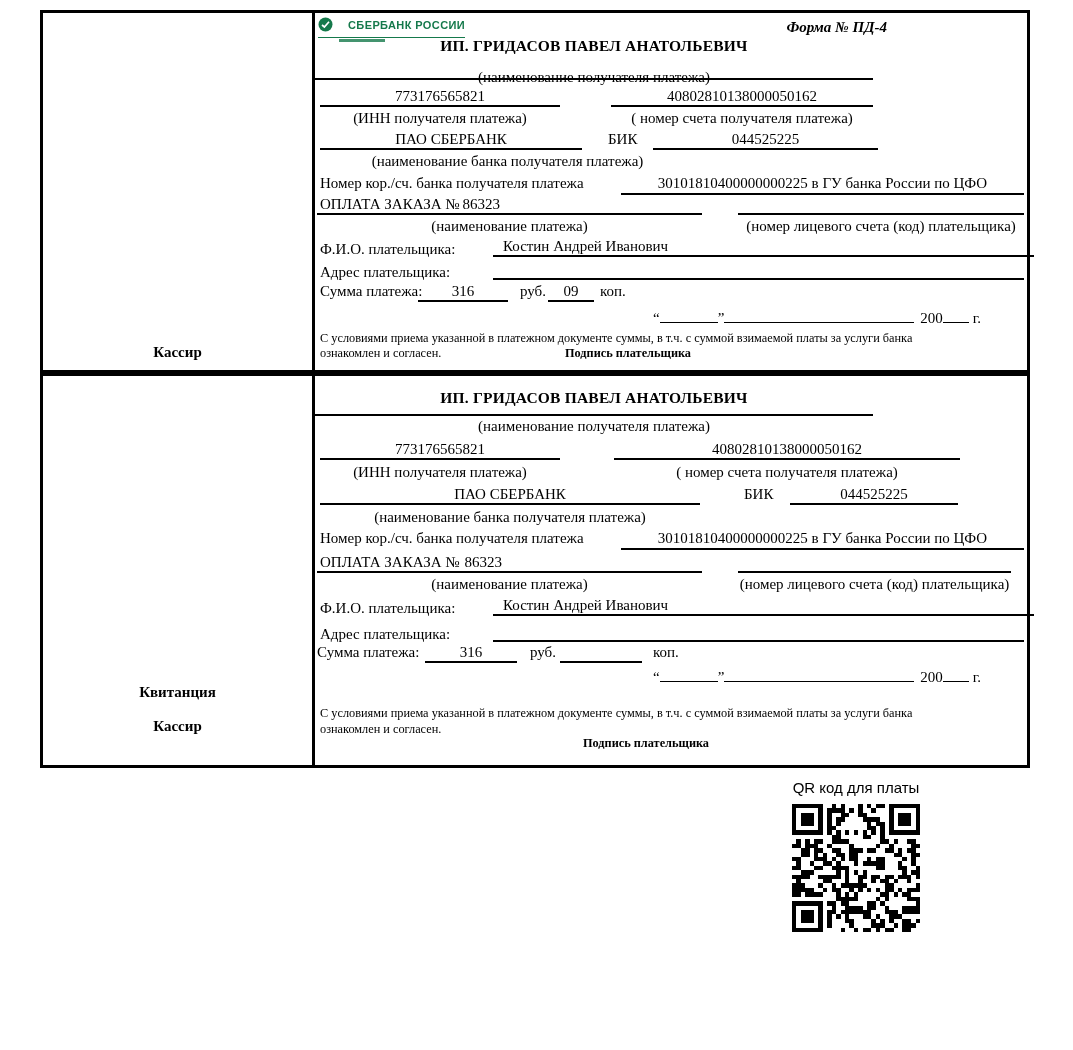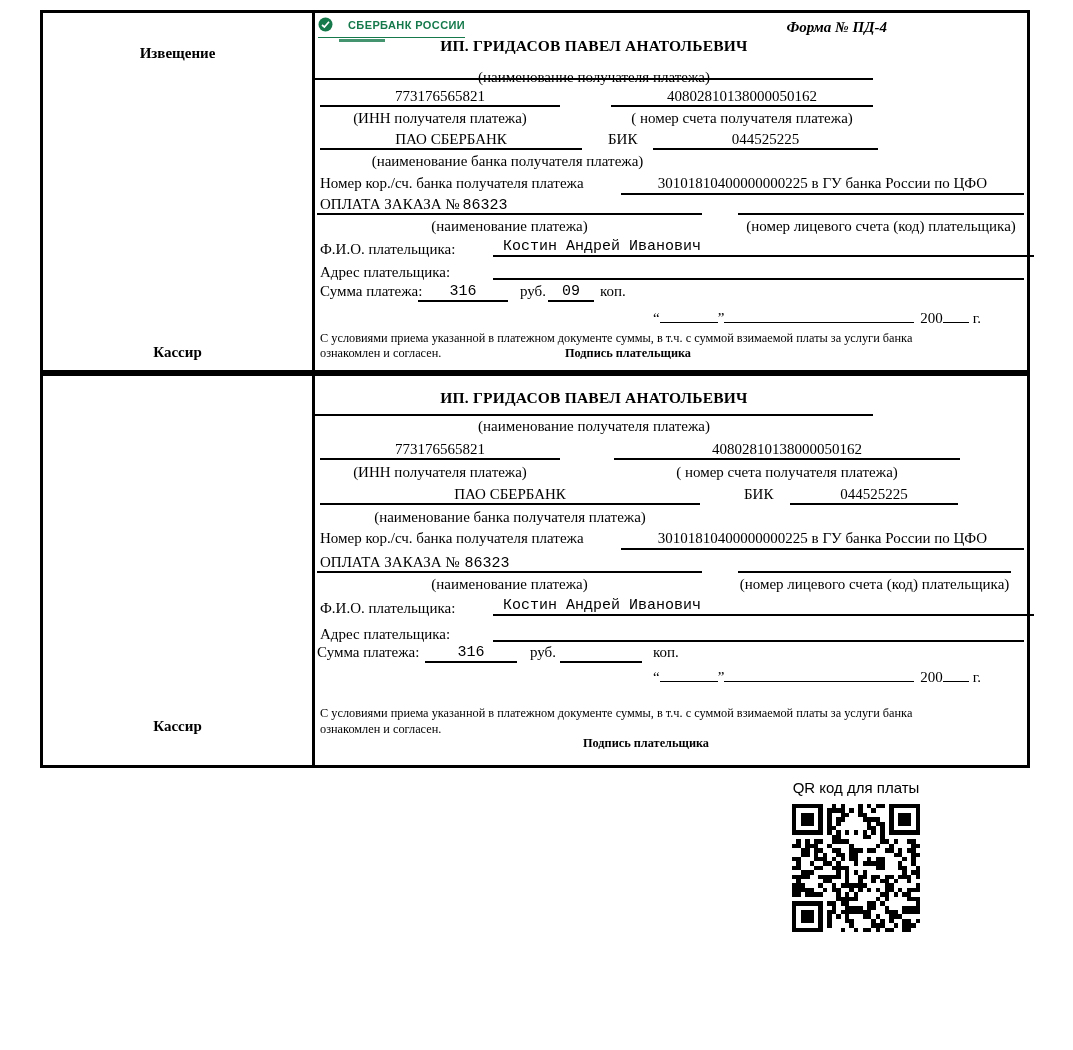--- a/index.html
+++ b/index.html
@@ -10,41 +10,40 @@
   html,body{margin:0;padding:0;background:#fff}
   .sheet{position:relative;width:1073px;height:1050px;background:#fff;color:#000;overflow:hidden}
   .sec{position:absolute;left:40px;width:990px;border:3px solid #000;box-sizing:border-box;background:#fff}
   .cl{position:absolute;left:0;top:0;width:269px;height:100%}
   .dv{position:absolute;left:269px;top:0;width:3px;height:100%;background:#000}
   .cr{position:absolute;left:272px;top:0;width:712px;height:100%}
   .r{position:absolute;font-family:var(--serif);font-size:15px;line-height:17px;white-space:nowrap;color:#000}
   .bb{border-bottom:2px solid #000}
   .cap{font-size:15px;line-height:13px;text-align:center;white-space:nowrap}
   .ctr{text-align:center}
-  .sans{font-family:Liberation Mono, monospace}
+  .sans{font-family:Liberation Serif, serif}
   .b{font-weight:bold}
   .ttl{font-weight:bold;font-size:15.5px;letter-spacing:.2px}
   .side{position:absolute;width:100%;text-align:center;font-weight:bold;font-size:15px;font-family:var(--serif)}
   .us{display:inline-block;border-bottom:1px solid #000;height:13px;vertical-align:baseline}
   .terms{font-size:12.3px;line-height:15px;white-space:nowrap}
   .logo-lockup{display:inline-block;border-bottom:1px solid var(--green);padding-bottom:1px}
   .logo-text{font:bold 11px var(--sans);color:var(--green);letter-spacing:.4px;vertical-align:3px;margin-left:15px}
   .logo-bar{width:46px;height:3px;background:var(--green);opacity:.8;margin:1px 0 0 21px}
   .qrwrap{position:absolute;left:770px;top:779px;width:172px;text-align:center}
   .qrcap{font:15px var(--sans);color:#000}
   .qrbox{margin-top:8px}
 </style>
 </head>
 <body>
 
 <div class="sheet">
 
   <div class="sec" style="top:10px;height:363px">
     <div class="cl">
-      <div class="side sans" style="top:32px">Извещение</div>
       <div class="side" style="top:331px">Кассир</div>
     </div>
     <div class="dv"></div>
     <div class="cr">
 
       <div class="r" style="top:4px;left:3px">
         <span class="logo-lockup"><svg width="15" height="15" viewBox="0 0 15 15">
               <circle cx="7.5" cy="7.5" r="7" fill="#15794b"></circle>
               <path d="M4 8 L6.4 10 L11 4.8" stroke="#fff" stroke-width="1.7" fill="none"></path>
             </svg><span class="logo-text">СБЕРБАНК РОССИИ</span></span>
@@ -89,20 +88,21 @@
       </div>
 
       <div class="r terms" style="top:318px;left:5px">С условиями приема указанной в платежном документе суммы, в т.ч. с суммой взимаемой платы за услуги банка</div>
       <div class="r terms" style="top:333px;left:5px">ознакомлен и согласен.</div>
       <div class="r terms b" style="top:333px;left:250px">Подпись плательщика</div>
     </div>
   </div>
 
   <div class="sec" style="top:373px;height:395px">
     <div class="cl">
+      <div class="side" style="top:308px">Квитанция</div>
       <div class="side" style="top:342px">Кассир</div>
     </div>
     <div class="dv"></div>
     <div class="cr">
 
       <div class="r ttl ctr" style="top:14px;left:0;width:558px;height:24px;line-height:16px;border-bottom:2px solid #000">ИП. ГРИДАСОВ ПАВЕЛ АНАТОЛЬЕВИЧ</div>
       <div class="r cap" style="top:44px;left:0;width:558px">(наименование получателя платежа)</div>
 
       <div class="r ctr bb" style="top:65px;left:5px;width:240px;height:17px">773176565821</div>
       <div class="r ctr bb" style="top:65px;left:299px;width:346px;height:17px">40802810138000050162</div>

